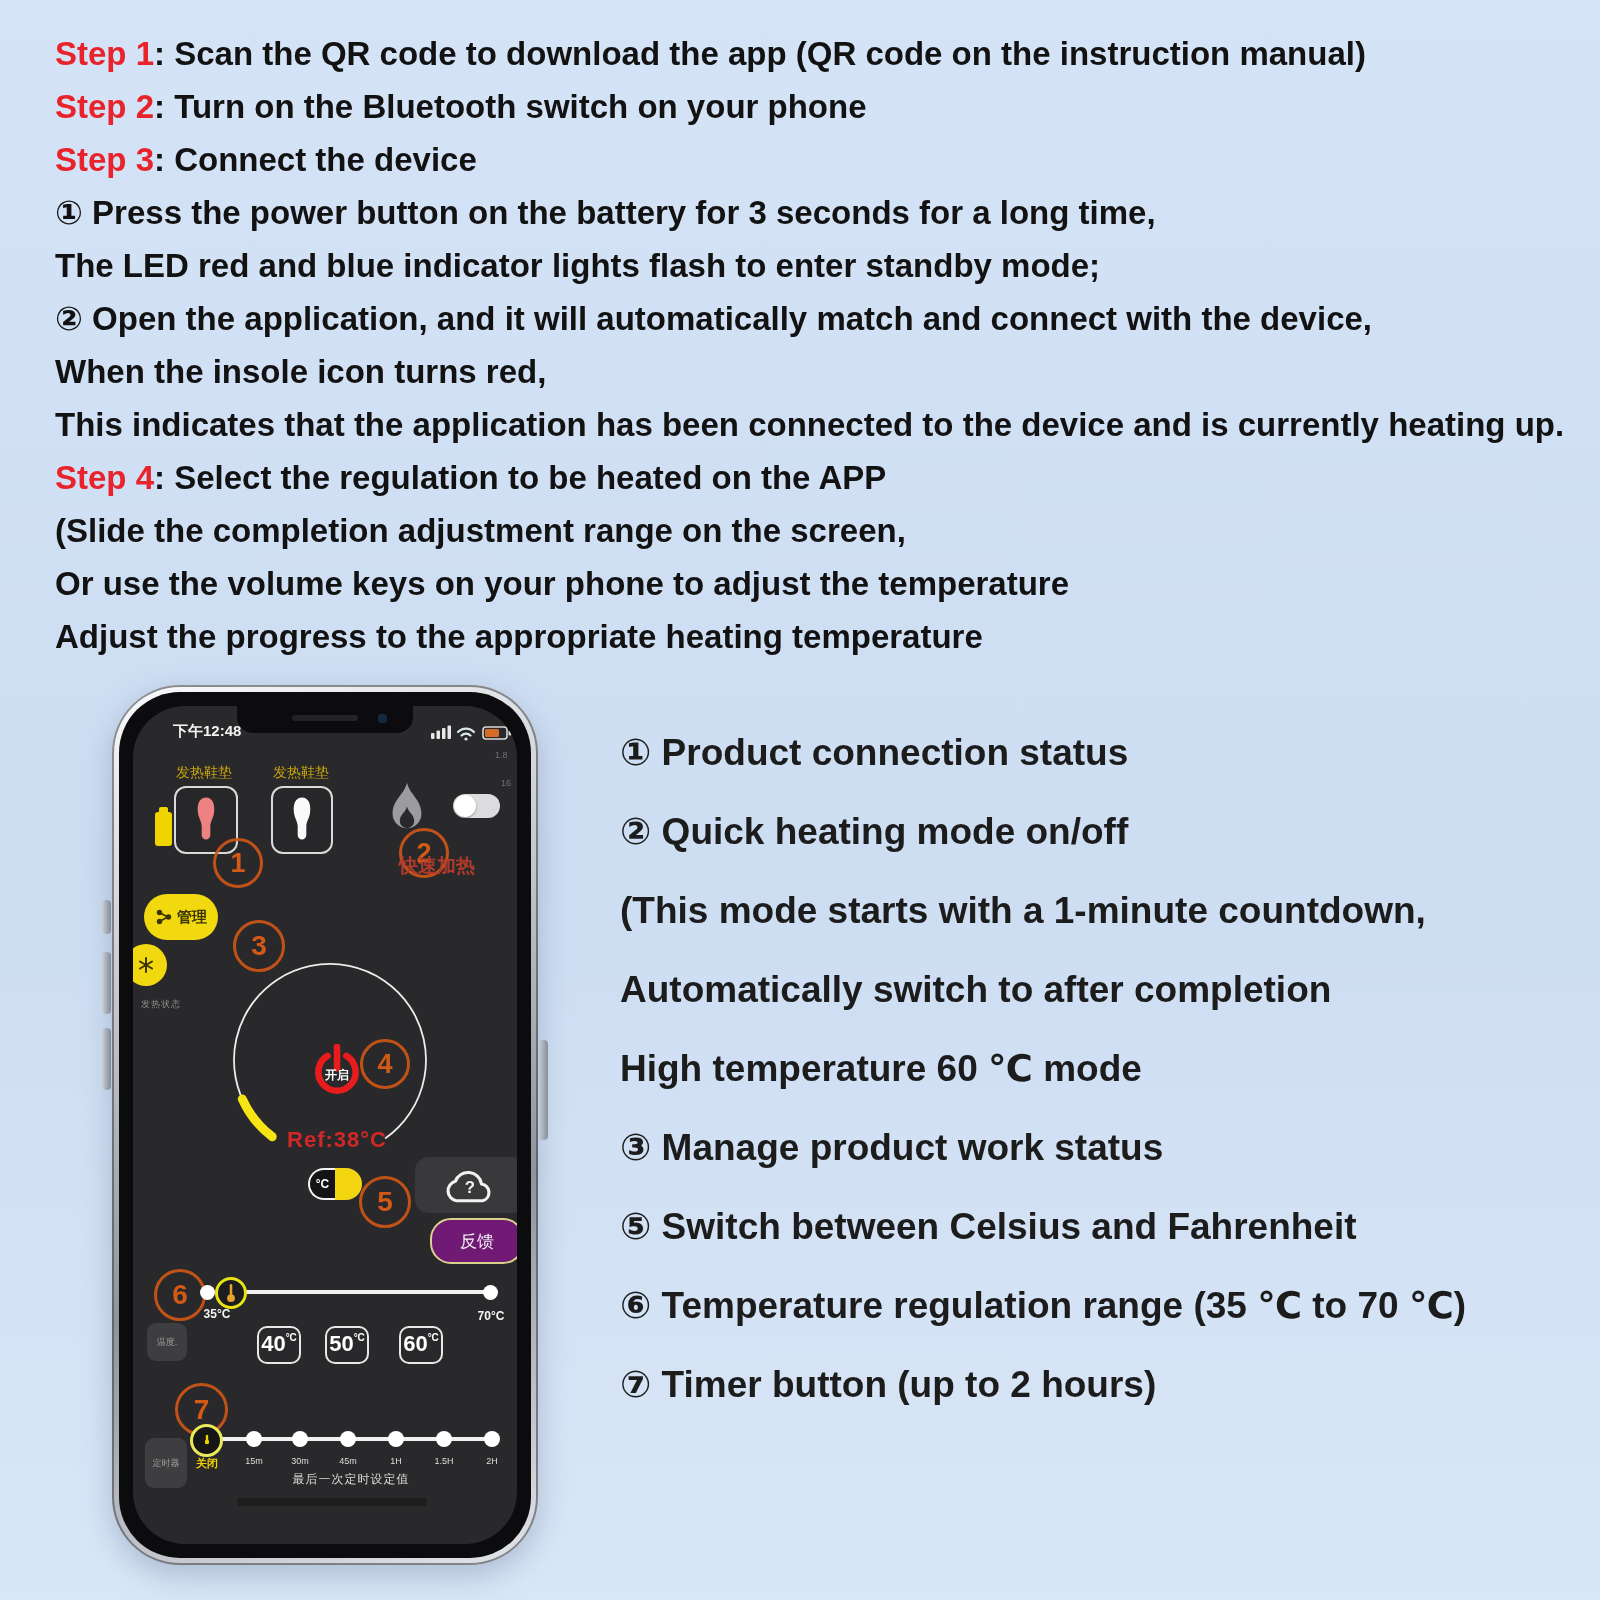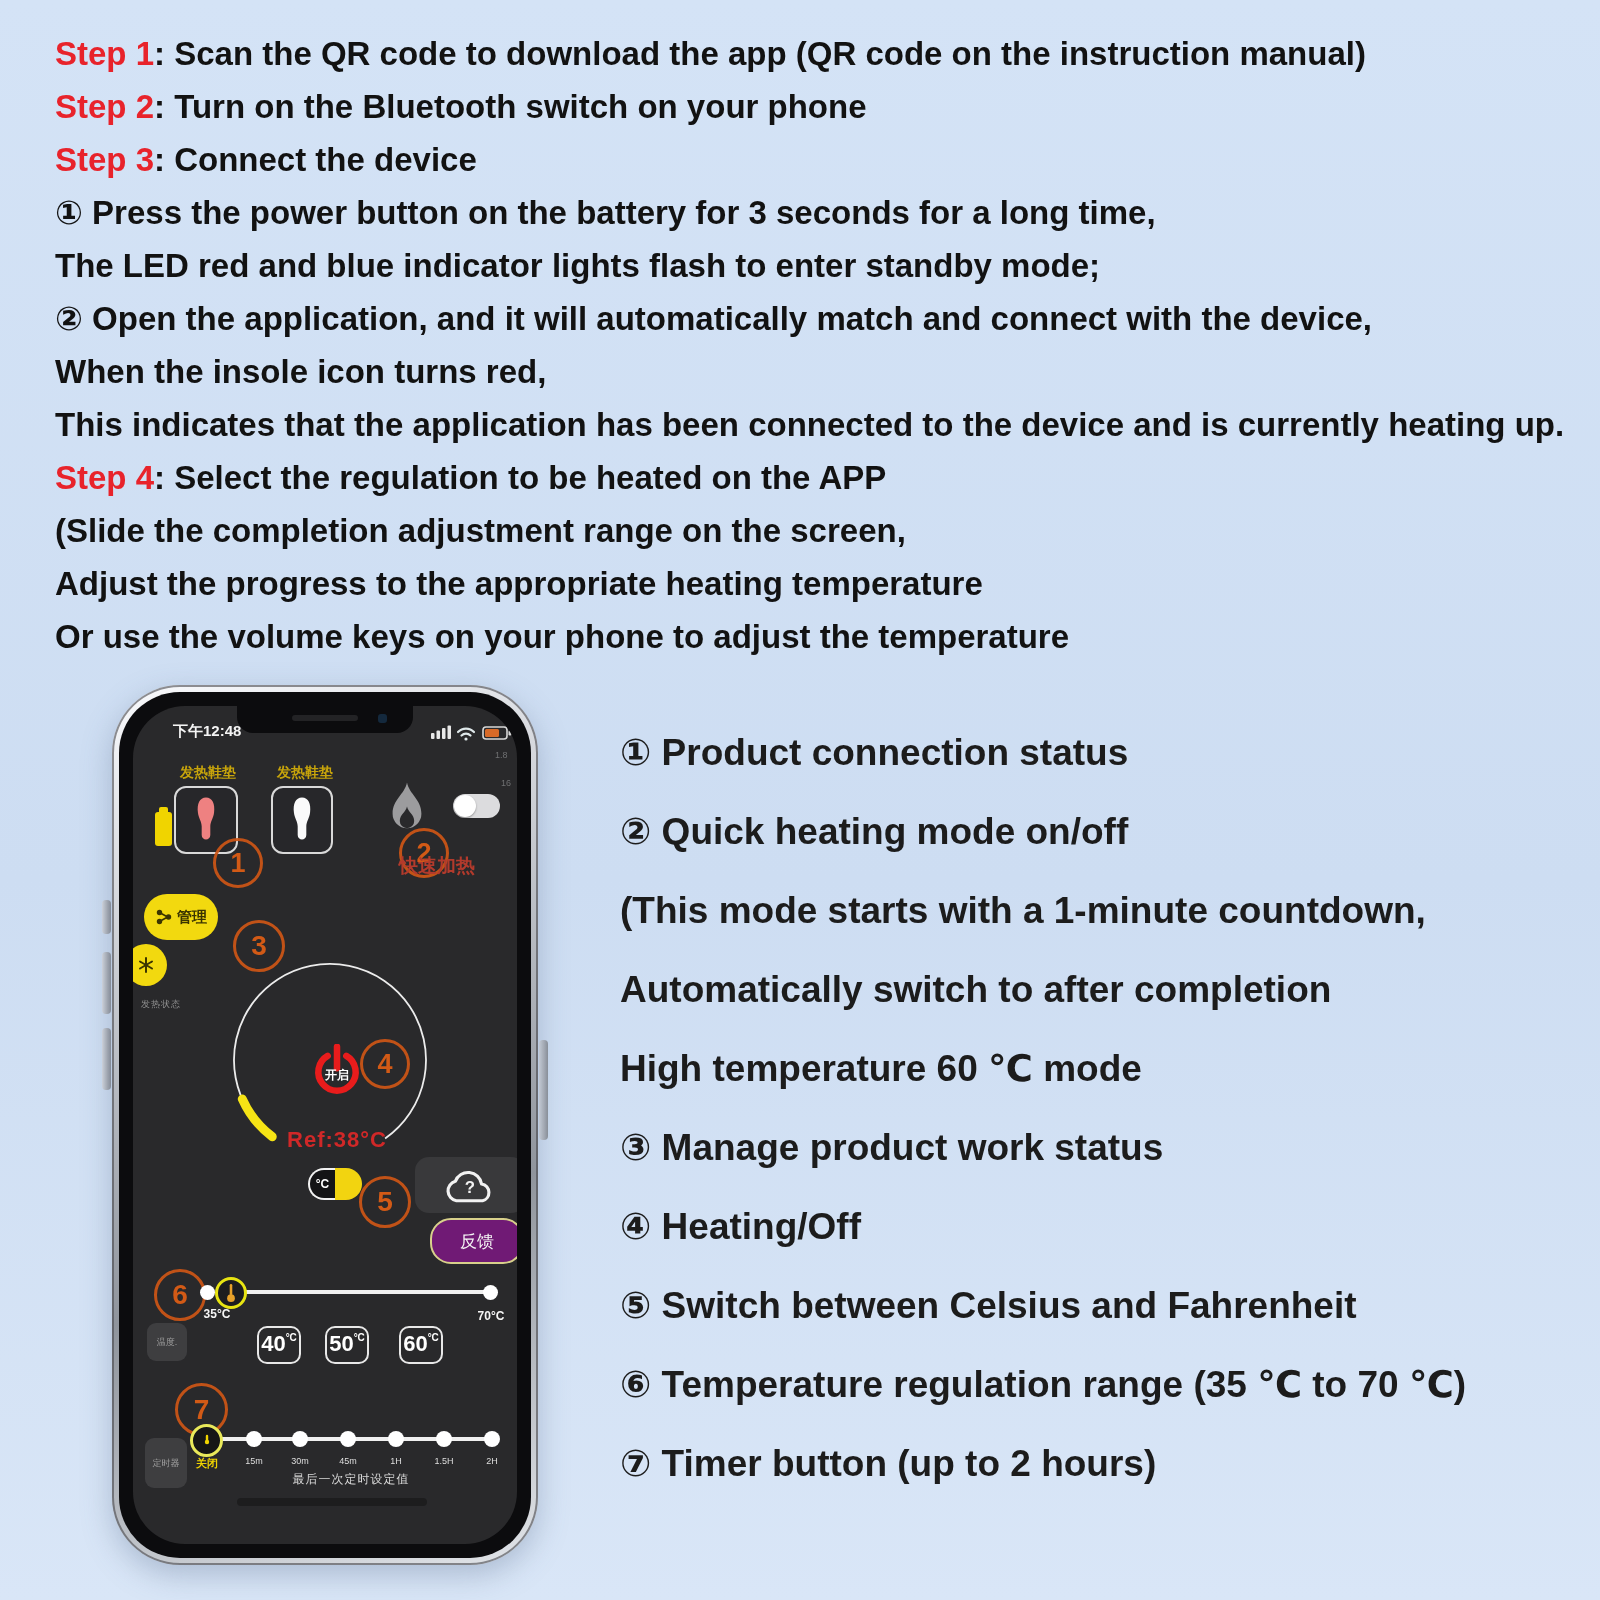--- a/index.html
+++ b/index.html
@@ -33,21 +33,21 @@
   .camera{position:absolute;top:8px;right:26px;width:9px;height:9px;border-radius:3px;background:#14293d;}
   .status-time{position:absolute;left:40px;top:16px;font-size:15px;font-weight:700;color:#f4f4f4;}
   .side-marker{position:absolute;font-size:9px;color:#6f7072;}
   
   .ring{position:absolute;border:3.5px solid rgba(206,86,22,.92);border-radius:50%;
         color:#d25a16;font-weight:700;display:flex;align-items:center;justify-content:center;
         background:transparent;}
   
   .card{position:absolute;border:2.5px solid #d9d9d9;border-radius:12px;background:#27272a;
         display:flex;align-items:center;justify-content:center;}
-  .card-label{position:absolute;font-size:14px;font-weight:700;color:#c7a40b;text-align:right;white-space:nowrap;}
+  .card-label{position:absolute;font-size:14px;font-weight:400;color:#c7a40b;text-align:center;white-space:nowrap;}
   .batt{position:absolute;width:17px;height:34px;background:#f0d400;border-radius:3px;}
   .batt:before{content:"";position:absolute;top:-5px;left:4px;width:9px;height:5px;background:#f0d400;border-radius:2px 2px 0 0;}
   .quick-label{position:absolute;font-size:19px;font-weight:700;color:#b23a2c;white-space:nowrap;}
   .toggle{position:absolute;width:47px;height:24px;border-radius:12px;background:#dcdcde;}
   .toggle .knob{position:absolute;left:1px;top:1px;width:22px;height:22px;border-radius:50%;background:#ffffff;box-shadow:0 1px 2px rgba(0,0,0,.35);}
   .manage{position:absolute;background:#f2d90f;border-radius:23px;display:flex;align-items:center;justify-content:center;gap:4px;}
   .manage span{font-size:15px;font-weight:700;color:#3b3500;}
   .status-circle{position:absolute;background:#f2d90f;border-radius:50%;display:flex;align-items:center;justify-content:center;}
   .status-label{position:absolute;font-size:9px;color:#8f8f8f;letter-spacing:1px;white-space:nowrap;}
   .power-label{position:absolute;text-align:center;font-size:12px;font-weight:700;color:#ffffff;}
@@ -87,32 +87,31 @@
   <div class="instr-line"><span class="prefix">Step 1</span><span>: Scan the QR code to download the app (QR code on the instruction manual)</span></div>
   <div class="instr-line"><span class="prefix">Step 2</span><span>: Turn on the Bluetooth switch on your phone</span></div>
   <div class="instr-line"><span class="prefix">Step 3</span><span>: Connect the device</span></div>
   <div class="instr-line"><span class="prefix"></span><span>① Press the power button on the battery for 3 seconds for a long time,</span></div>
   <div class="instr-line"><span class="prefix"></span><span>The LED red and blue indicator lights flash to enter standby mode;</span></div>
   <div class="instr-line"><span class="prefix"></span><span>② Open the application, and it will automatically match and connect with the device,</span></div>
   <div class="instr-line"><span class="prefix"></span><span>When the insole icon turns red,</span></div>
   <div class="instr-line"><span class="prefix"></span><span>This indicates that the application has been connected to the device and is currently heating up.</span></div>
   <div class="instr-line"><span class="prefix">Step 4</span><span>: Select the regulation to be heated on the APP</span></div>
   <div class="instr-line"><span class="prefix"></span><span>(Slide the completion adjustment range on the screen,</span></div>
+  <div class="instr-line"><span class="prefix"></span><span>Or use the volume keys on your phone to adjust the temperature</span></div>
   <div class="instr-line"><span class="prefix"></span><span>Adjust the progress to the appropriate heating temperature</span></div>
-  <div class="instr-line"><span class="prefix"></span><span>Or use the volume keys on your phone to adjust the temperature</span></div>
 </div>
 
 <div class="legend">
   <div class="legend-line">① Product connection status</div>
   <div class="legend-line">② Quick heating mode on/off</div>
   <div class="legend-line">(This mode starts with a 1-minute countdown,</div>
   <div class="legend-line">Automatically switch to after completion</div>
   <div class="legend-line">High temperature 60 ℃ mode</div>
   <div class="legend-line">③ Manage product work status</div>
-  <div class="legend-line">④ Heating/Off</div>
   <div class="legend-line">⑤ Switch between Celsius and Fahrenheit</div>
   <div class="legend-line">⑥ Temperature regulation range (35 ℃ to 70 ℃)</div>
   <div class="legend-line">⑦ Timer button (up to 2 hours)</div>
 </div>
 
 <div class="side-btn" style="left:102px;top:900px;width:9px;height:34px;"></div>
 <div class="side-btn" style="left:102px;top:952px;width:9px;height:62px;"></div>
 <div class="side-btn" style="left:102px;top:1028px;width:9px;height:62px;"></div>
 <div class="side-btn" style="left:539px;top:1040px;width:9px;height:100px;"></div>
 

